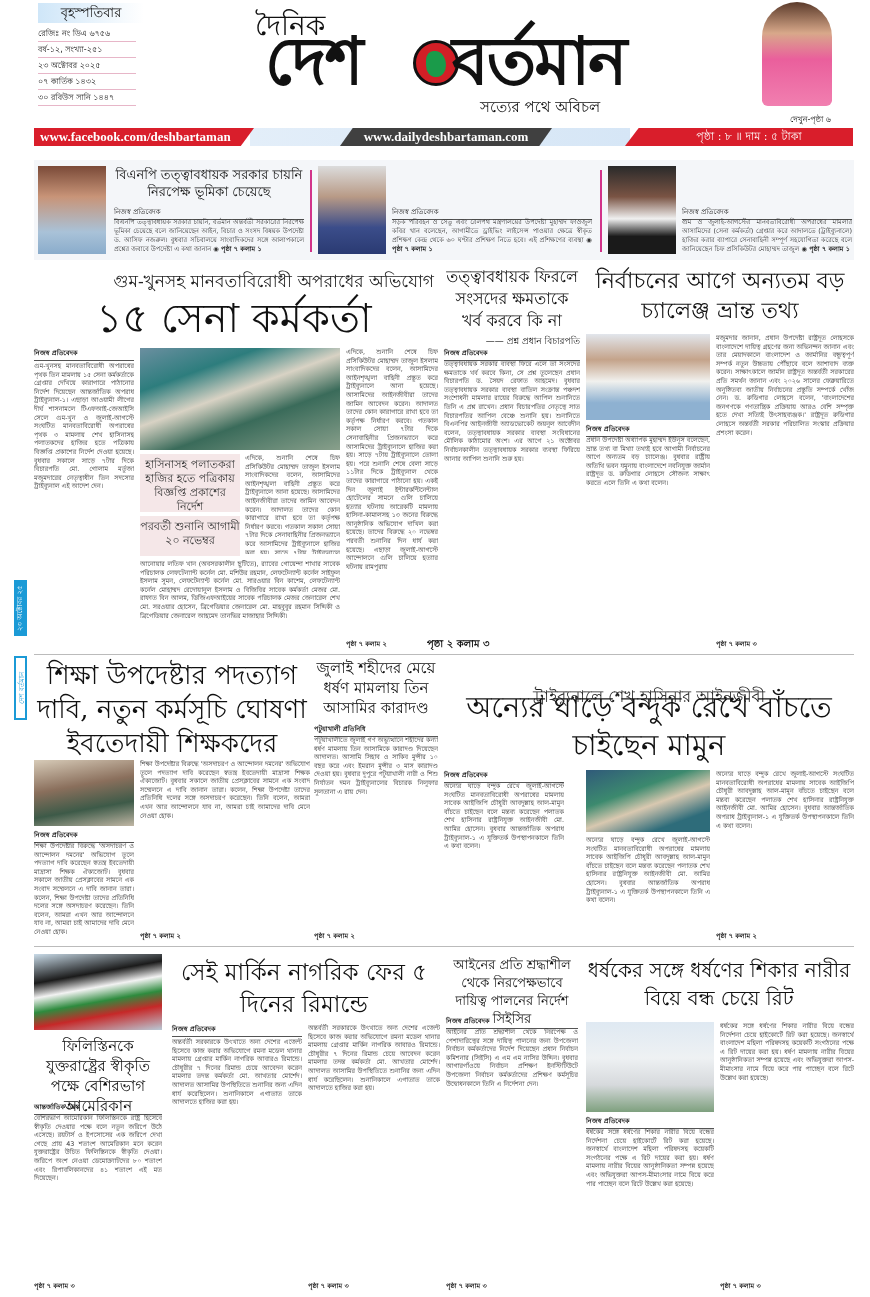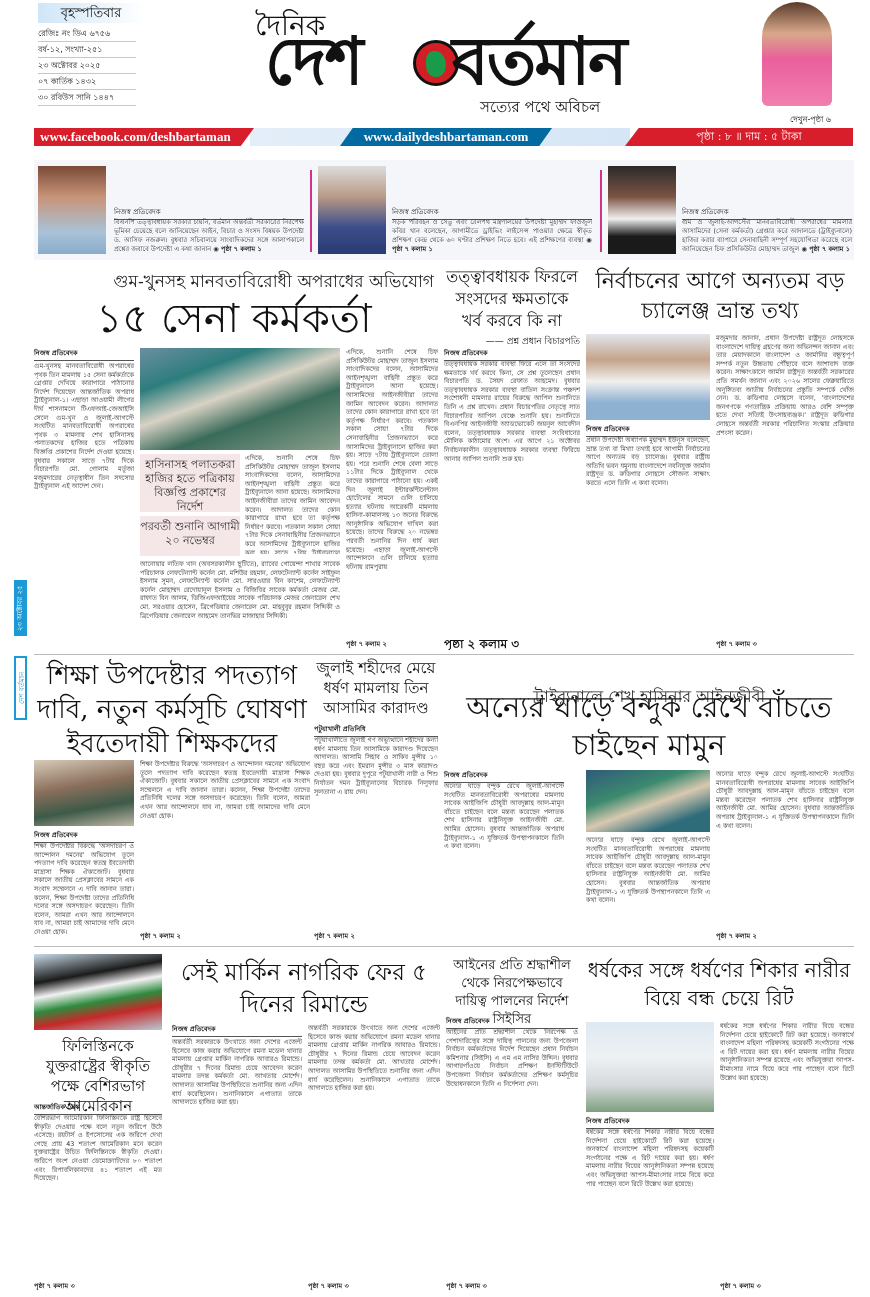--- a/index.html
+++ b/index.html
@@ -10,21 +10,21 @@
   .meta-line { left: 38px; width: 98px; height: 16px; font-size: 8px; line-height: 15px; border-bottom: 1px solid #e7b6c8; color: #222; }
   .dainik { left: 255px; top: 4px; font-size: 28px; font-family: "DejaVu Serif", serif; }
   .logo-main { left: 265px; top: 22px; font-size: 66px; font-weight: bold; font-family: "DejaVu Serif", serif; letter-spacing: -2px; line-height: 78px; }
   .logo-emblem { left: 413px; top: 40px; width: 46px; height: 46px; border-radius: 50%; background: #d21f26; border: 3px solid #111; }
   .logo-emblem .map { position:absolute; left: 10px; top: 8px; width: 20px; height: 26px; background:#1a9b4a; border-radius: 40% 60% 50% 50%; }
   .tagline { left: 480px; top: 95px; font-size: 15px; font-family: "DejaVu Serif", serif; }
   .ad-photo { left: 762px; top: 2px; width: 70px; height: 104px; border-radius: 36px 36px 6px 6px; background: linear-gradient(180deg,#5a3a2a 0%,#d8a88a 30%,#ea5f9c 55%,#f17fb0 100%); }
   .ad-caption { left: 790px; top: 113px; font-size: 8px; }
   .bar-fb { left: 34px; top: 128px; width: 220px; height: 18px; background: #d91e2b; clip-path: polygon(0 0,100% 0,94% 100%,0 100%); color: #fff; font-family: "Liberation Serif", serif; font-weight: bold; font-size: 13px; line-height: 18px; padding-left: 6px; }
   .bar-mid { left: 250px; top: 128px; width: 380px; height: 18px; background: linear-gradient(90deg,#e3eef9,#d6e6f6); }
-  .bar-web { left: 340px; top: 128px; width: 212px; height: 18px; background: #0369a1; clip-path: polygon(6% 0,100% 0,94% 100%,0 100%); color: #fff; font-family: "Liberation Serif", serif; font-weight: bold; font-size: 13px; line-height: 18px; text-align: center; }
+  .bar-web { left: 340px; top: 128px; width: 212px; height: 18px; background: #404040; clip-path: polygon(6% 0,100% 0,94% 100%,0 100%); color: #fff; font-family: "Liberation Serif", serif; font-weight: bold; font-size: 13px; line-height: 18px; text-align: center; }
   .bar-price { left: 625px; top: 128px; width: 228px; height: 18px; background: #d91e2b; clip-path: polygon(6% 0,100% 0,100% 100%,0 100%); color: #fff; font-size: 11px; line-height: 18px; text-align: center; padding-left: 20px; }
   
   .teaser-strip { left: 34px; top: 160px; width: 820px; height: 100px; background: #f4f6f9; }
   .t-photo { position: absolute; width: 68px; height: 88px; top: 6px; }
   .t-title { position: absolute; font-size: 13px; text-align: center; line-height: 17px; font-family: "DejaVu Serif", serif; }
   .t-byline { position: absolute; font-size: 7px; border-bottom: 1px solid #555; padding-bottom: 1px; }
   .t-body { position: absolute; font-size: 6.5px; line-height: 9px; color: #333; text-align: justify; }
   .vsep { position: absolute; width: 2px; background: #d2338a; }
   
   .kicker { font-family: "DejaVu Serif", serif; color: #222; }
@@ -59,20 +59,21 @@
 <div class="abs ad-caption">দেখুন-পৃষ্ঠা ৬</div>
 
 <div class="abs bar-mid"></div>
 <div class="abs bar-fb">www.facebook.com/deshbartaman</div>
 <div class="abs bar-web">www.dailydeshbartaman.com</div>
 <div class="abs bar-price">পৃষ্ঠা : ৮ ॥ দাম : ৫ টাকা</div>
 
 <div class="abs teaser-strip">
 
   <div class="t-photo" style="left:4px;background:linear-gradient(180deg,#7a4a38 0%,#c89478 35%,#a9c2d8 75%,#8aaccb 100%);"></div>
+  <div class="t-title" style="left:80px;top:6px;width:190px">বিএনপি তত্ত্বাবধায়ক সরকার চায়নি নিরপেক্ষ ভূমিকা চেয়েছে</div>
   <div class="t-byline" style="left:80px;top:46px;width:190px">নিজস্ব প্রতিবেদক</div>
   <div class="t-body" style="left:80px;top:58px;width:190px"><span>বিএনপি তত্ত্বাবধায়ক সরকার চায়নি, বর্তমান অন্তর্বর্তী সরকারের নিরপেক্ষ ভূমিকা চেয়েছে বলে জানিয়েছেন আইন, বিচার ও সংসদ বিষয়ক উপদেষ্টা ড. আসিফ নজরুল। বুধবার সচিবালয়ে সাংবাদিকদের সঙ্গে আলাপকালে প্রশ্নের জবাবে উপদেষ্টা এ কথা জানান</span> ◉ <span class="continued">পৃষ্ঠা ৭ কলাম ১</span></div>
   <div class="vsep" style="left:276px;top:10px;height:82px"></div>
 
   <div class="t-photo" style="left:284px;background:linear-gradient(180deg,#dcdcdc 0%,#b89a86 35%,#3b4d8a 70%,#2a3a72 100%);"></div>
   <div class="t-byline" style="left:358px;top:46px;width:200px">নিজস্ব প্রতিবেদক</div>
   <div class="t-body" style="left:358px;top:58px;width:200px"><span>সড়ক পরিবহন ও সেতু এবং রেলপথ মন্ত্রণালয়ের উপদেষ্টা মুহাম্মদ ফাওজুল কবির খান বলেছেন, আগামীতে ড্রাইভিং লাইসেন্স পাওয়ার ক্ষেত্রে স্বীকৃত প্রশিক্ষণ কেন্দ্র থেকে ৬০ ঘণ্টার প্রশিক্ষণ নিতে হবে। এই প্রশিক্ষণের ব্যবস্থা</span> ◉ <span class="continued">পৃষ্ঠা ৭ কলাম ১</span></div>
   <div class="vsep" style="left:566px;top:10px;height:82px"></div>
 
   <div class="t-photo" style="left:574px;background:linear-gradient(180deg,#2a2a2a 0%,#7a5444 35%,#f0f0f0 60%,#1a1a1a 80%);"></div>
@@ -89,21 +90,21 @@
 <div class="abs box-pink" style="left:140px;top:516px;width:100px;height:40px;font-size:11px;line-height:14px;padding-top:4px">পরবর্তী শুনানি আগামী ২০ নভেম্বর</div>
 <div class="abs body-text" style="left:245px;top:454px;width:95px;height:100px">এদিকে, শুনানি শেষে চিফ প্রসিকিউটর মোহাম্মদ তাজুল ইসলাম সাংবাদিকদের বলেন, আসামিদের আইনশৃঙ্খলা বাহিনী প্রস্তুত করে ট্রাইব্যুনালে আনা হয়েছে। আসামিদের আইনজীবীরা তাদের জামিন আবেদন করেন। আদালত তাদের কোন কারাগারে রাখা হবে তা কর্তৃপক্ষ নির্ধারণ করবে। গতকাল সকাল সোয়া ৭টার দিকে সেনাবাহিনীর প্রিজনভ্যানে করে আসামিদের ট্রাইব্যুনালে হাজির করা হয়। সাড়ে ৭টায় ট্রাইব্যুনালে তোলা হয়। পরে শুনানি শেষে বেলা সাড়ে ১১টার দিকে ট্রাইব্যুনাল থেকে তাদের কারাগারে পাঠানো হয়। একই দিন জুলাই ইন্টারকন্টিনেন্টাল হোটেলের সামনে গুলি চালিয়ে হত্যার ঘটনায় আরেকটি মামলায় হাসিনা-কামালসহ ১৩ জনের বিরুদ্ধে আনুষ্ঠানিক অভিযোগ দাখিল করা হয়েছে। তাদের বিরুদ্ধে ২০ নভেম্বর পরবর্তী শুনানির দিন ধার্য করা হয়েছে। এছাড়া জুলাই-আগস্টে আন্দোলনে গুলি চালিয়ে হত্যার ঘটনায় রামপুরায়</div>
 <div class="abs body-text" style="left:140px;top:560px;width:200px;height:90px">আনোয়ার লতিফ খান (অবসরকালীন ছুটিতে), র‌্যাবের গোয়েন্দা শাখার সাবেক পরিচালক লেফটেন্যান্ট কর্নেল মো. মশিউর রহমান, লেফটেন্যান্ট কর্নেল সাইফুল ইসলাম সুমন, লেফটেন্যান্ট কর্নেল মো. সারওয়ার বিন কাশেম, লেফটেন্যান্ট কর্নেল মোহাম্মদ রেদোয়ানুল ইসলাম ও বিজিবির সাবেক কর্মকর্তা মেজর মো. রাফাত বিন আলম, ডিজিএফআইয়ের সাবেক পরিচালক মেজর জেনারেল শেখ মো. সরওয়ার হোসেন, ব্রিগেডিয়ার জেনারেল মো. মাহবুবুর রহমান সিদ্দিকী ও ব্রিগেডিয়ার জেনারেল আহমেদ তানভির মাজাহার সিদ্দিকী।</div>
 <div class="abs body-text" style="left:346px;top:348px;width:92px;height:290px"><span>এদিকে, শুনানি শেষে চিফ প্রসিকিউটর মোহাম্মদ তাজুল ইসলাম সাংবাদিকদের বলেন, আসামিদের আইনশৃঙ্খলা বাহিনী প্রস্তুত করে ট্রাইব্যুনালে আনা হয়েছে। আসামিদের আইনজীবীরা তাদের জামিন আবেদন করেন। আদালত তাদের কোন কারাগারে রাখা হবে তা কর্তৃপক্ষ নির্ধারণ করবে। গতকাল সকাল সোয়া ৭টার দিকে সেনাবাহিনীর প্রিজনভ্যানে করে আসামিদের ট্রাইব্যুনালে হাজির করা হয়। সাড়ে ৭টায় ট্রাইব্যুনালে তোলা হয়। পরে শুনানি শেষে বেলা সাড়ে ১১টার দিকে ট্রাইব্যুনাল থেকে তাদের কারাগারে পাঠানো হয়। একই দিন জুলাই ইন্টারকন্টিনেন্টাল হোটেলের সামনে গুলি চালিয়ে হত্যার ঘটনায় আরেকটি মামলায় হাসিনা-কামালসহ ১৩ জনের বিরুদ্ধে আনুষ্ঠানিক অভিযোগ দাখিল করা হয়েছে। তাদের বিরুদ্ধে ২০ নভেম্বর পরবর্তী শুনানির দিন ধার্য করা হয়েছে। এছাড়া জুলাই-আগস্টে আন্দোলনে গুলি চালিয়ে হত্যার ঘটনায় রামপুরায়</span></div>
 <div class="abs body-text continued" style="left:346px;top:640px;width:92px;height:10px;font-size:6.5px">পৃষ্ঠা ৭ কলাম ২</div>
 
 <div class="abs hl" style="left:444px;top:266px;width:136px;font-size:16px;line-height:22px">তত্ত্বাবধায়ক ফিরলে সংসদের ক্ষমতাকে খর্ব করবে কি না</div>
 <div class="abs" style="left:444px;top:334px;width:136px;font-size:9px;text-align:right">—— প্রশ্ন প্রধান বিচারপতি</div>
 <div class="abs byline" style="left:444px;top:348px;width:136px">নিজস্ব প্রতিবেদক</div>
 <div class="abs body-text" style="left:444px;top:360px;width:136px;height:280px">তত্ত্বাবধায়ক সরকার ব্যবস্থা ফিরে এলে তা সংসদের ক্ষমতাকে খর্ব করবে কিনা, সে প্রশ্ন তুলেছেন প্রধান বিচারপতি ড. সৈয়দ রেফাত আহমেদ। বুধবার তত্ত্বাবধায়ক সরকার ব্যবস্থা বাতিল সংক্রান্ত পঞ্চদশ সংশোধনী মামলার রায়ের বিরুদ্ধে আপিল শুনানিতে তিনি এ প্রশ্ন রাখেন। প্রধান বিচারপতির নেতৃত্বে সাত বিচারপতির আপিল বেঞ্চে শুনানি হয়। শুনানিতে বিএনপির আইনজীবী অ্যাডভোকেট জয়নুল আবেদীন বলেন, তত্ত্বাবধায়ক সরকার ব্যবস্থা সংবিধানের মৌলিক কাঠামোর অংশ। এর আগে ২১ অক্টোবর নির্বাচনকালীন তত্ত্বাবধায়ক সরকার ব্যবস্থা ফিরিয়ে আনার আপিল শুনানি শুরু হয়।</div>
-<div class="abs body-text continued" style="left:444px;top:640px;width:136px;height:10px;font-size:12px">পৃষ্ঠা ২ কলাম ৩</div>
+<div class="abs body-text continued" style="left:427px;top:640px;width:136px;height:10px;font-size:10px">পৃষ্ঠা ২ কলাম ৩</div>
 
 <div class="abs hl" style="left:586px;top:266px;width:268px;font-size:22px;line-height:30px">নির্বাচনের আগে অন্যতম বড় চ্যালেঞ্জ ভ্রান্ত তথ্য</div>
 <div class="abs pic" style="left:586px;top:334px;width:124px;height:86px;background:linear-gradient(180deg,#e2e6ec 0%,#c4a38a 30%,#f1f1ee 55%,#8eb1d1 80%)"></div>
 <div class="abs byline" style="left:586px;top:424px;width:124px">নিজস্ব প্রতিবেদক</div>
 <div class="abs body-text" style="left:586px;top:436px;width:124px;height:205px">প্রধান উপদেষ্টা অধ্যাপক মুহাম্মদ ইউনূস বলেছেন, ভ্রান্ত তথ্য বা মিথ্যা তথ্যই হবে আগামী নির্বাচনের আগে অন্যতম বড় চ্যালেঞ্জ। বুধবার রাষ্ট্রীয় অতিথি ভবন যমুনায় বাংলাদেশে নবনিযুক্ত জার্মান রাষ্ট্রদূত ড. রুডিগার লোহসে সৌজন্য সাক্ষাৎ করতে এলে তিনি এ কথা বলেন।</div>
 <div class="abs body-text" style="left:716px;top:334px;width:138px;height:305px">মজুমদার জানান, প্রধান উপদেষ্টা রাষ্ট্রদূত লোহসকে বাংলাদেশে দায়িত্ব গ্রহণের জন্য অভিনন্দন জানান এবং তার মেয়াদকালে বাংলাদেশ ও জার্মানির বন্ধুত্বপূর্ণ সম্পর্ক নতুন উচ্চতায় পৌঁছাবে বলে আশাবাদ ব্যক্ত করেন। সাক্ষাৎকালে জার্মান রাষ্ট্রদূত অন্তর্বর্তী সরকারের প্রতি সমর্থন জানান এবং ২০২৬ সালের ফেব্রুয়ারিতে অনুষ্ঠিতব্য জাতীয় নির্বাচনের প্রস্তুতি সম্পর্কে খোঁজ নেন। ড. রুডিগার লোহসে বলেন, 'বাংলাদেশের জনগণকে গণতান্ত্রিক প্রক্রিয়ায় আরও বেশি সম্পৃক্ত হতে দেখা সত্যিই উৎসাহব্যঞ্জক।' রাষ্ট্রদূত রুডিগার লোহসে অন্তর্বর্তী সরকার পরিচালিত সংস্কার প্রক্রিয়ার প্রশংসা করেন।</div>
 <div class="abs body-text continued" style="left:716px;top:640px;width:138px;height:10px;font-size:6.5px">পৃষ্ঠা ৭ কলাম ৩</div>
 
 <div class="abs side-tab" style="top:580px;height:56px">২৩ অক্টোবর ২৫</div>
 <div class="abs side-tab" style="top:656px;height:64px;background:#fff;color:#1b9ad6;border:2px solid #1b9ad6">দেশ বর্তমান</div>

